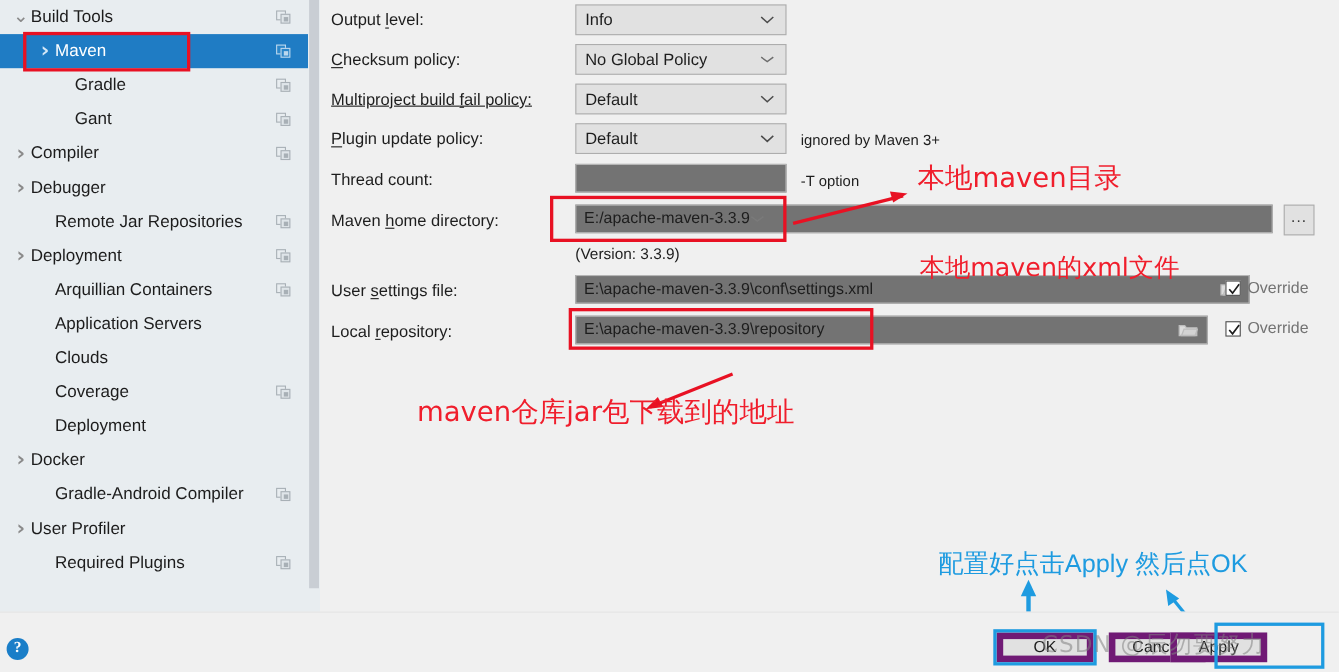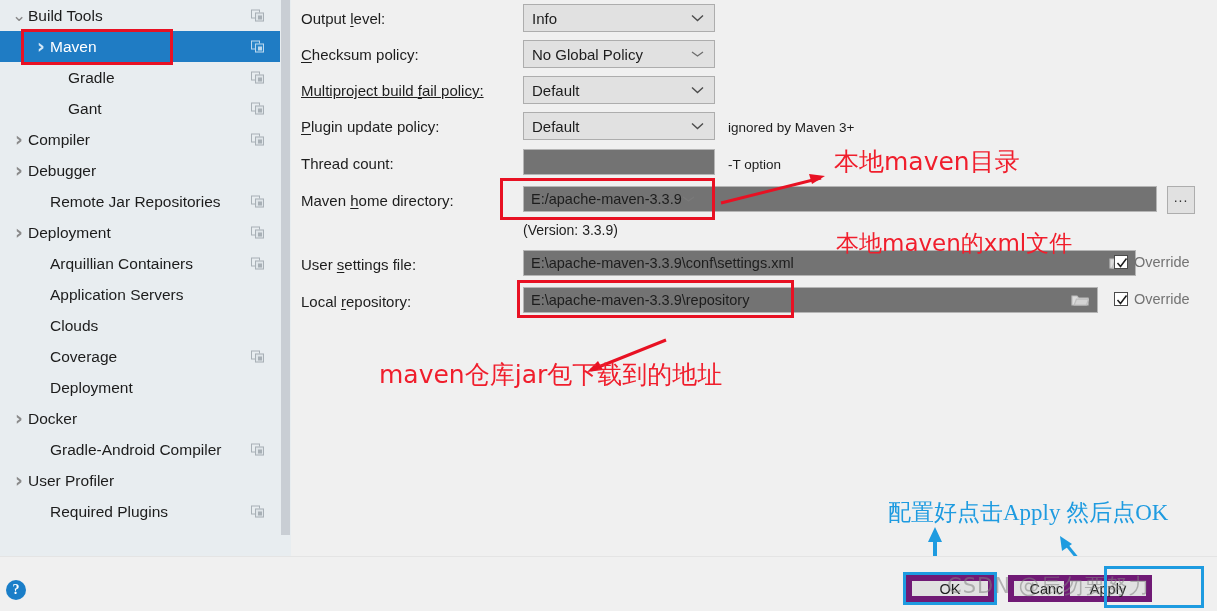--- a/index.html
+++ b/index.html
@@ -124,22 +124,21 @@
   
   .rbox { position:absolute; border:3px solid #e81123; pointer-events:none; }
 
   
   .anno-red {
     position:absolute; color:#f01e2c; white-space:nowrap;
     font-family:"DejaVu Sans","Liberation Sans", sans-serif;
   }
   .anno-blue {
     position:absolute; color:#1e9be0; white-space:nowrap;
-    font-family:Liberation Serif, serif;
-    margin-left:35px;
+    font-family:Liberation Sans, sans-serif;
   }
   svg.arrow { position:absolute; overflow:visible; pointer-events:none; }
 
   
   #footer {
     position:absolute; left:0; bottom:0; width:1217px; height:55px; background:#f0f0f0;
   }
   #footer-sep { position:absolute; left:0; top:0; width:1217px; height:1px; background:#e4e4e4; }
   .dlg-btn {
     position:absolute; height:27px; background:#e1e1e1; border:6px solid #701a75;

